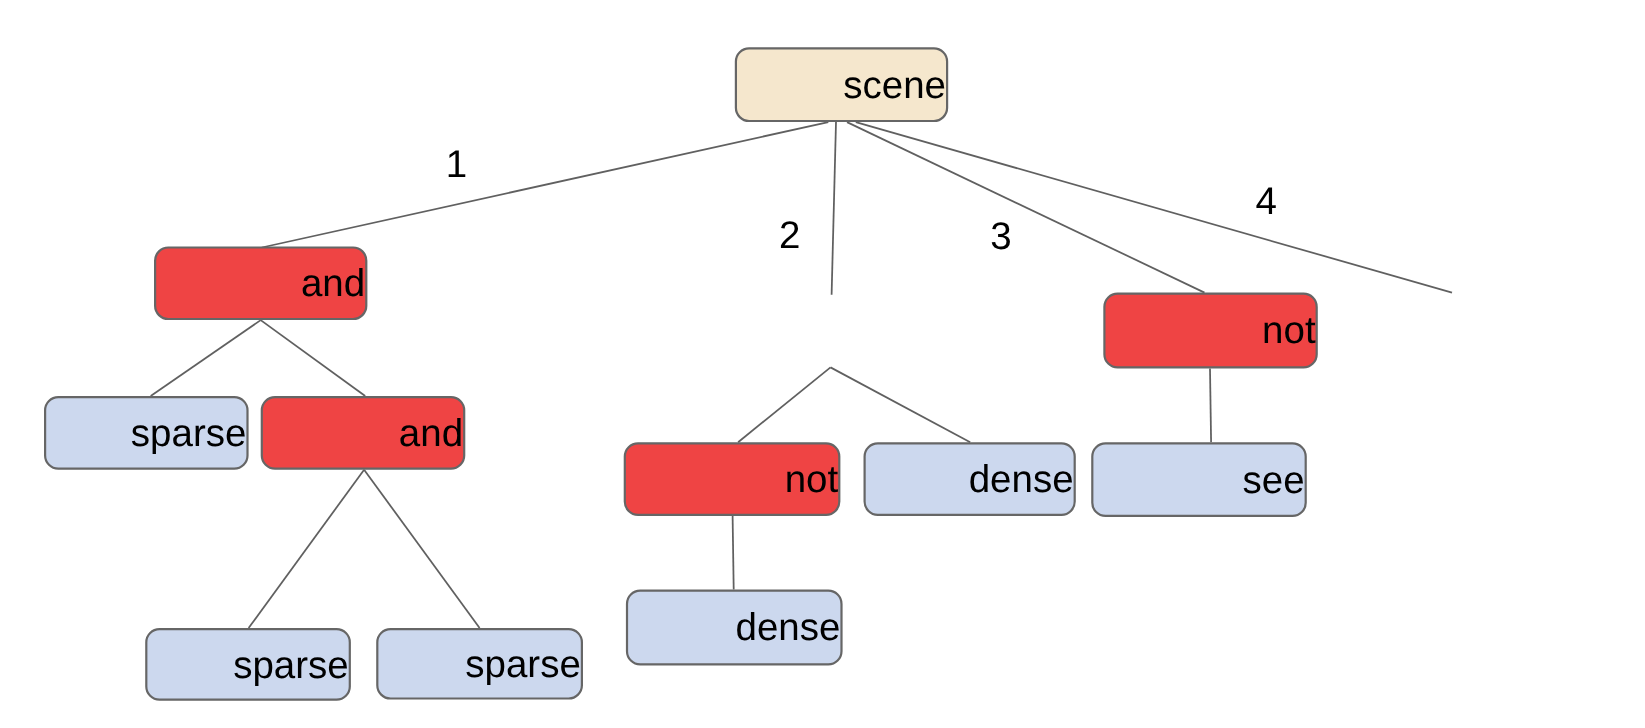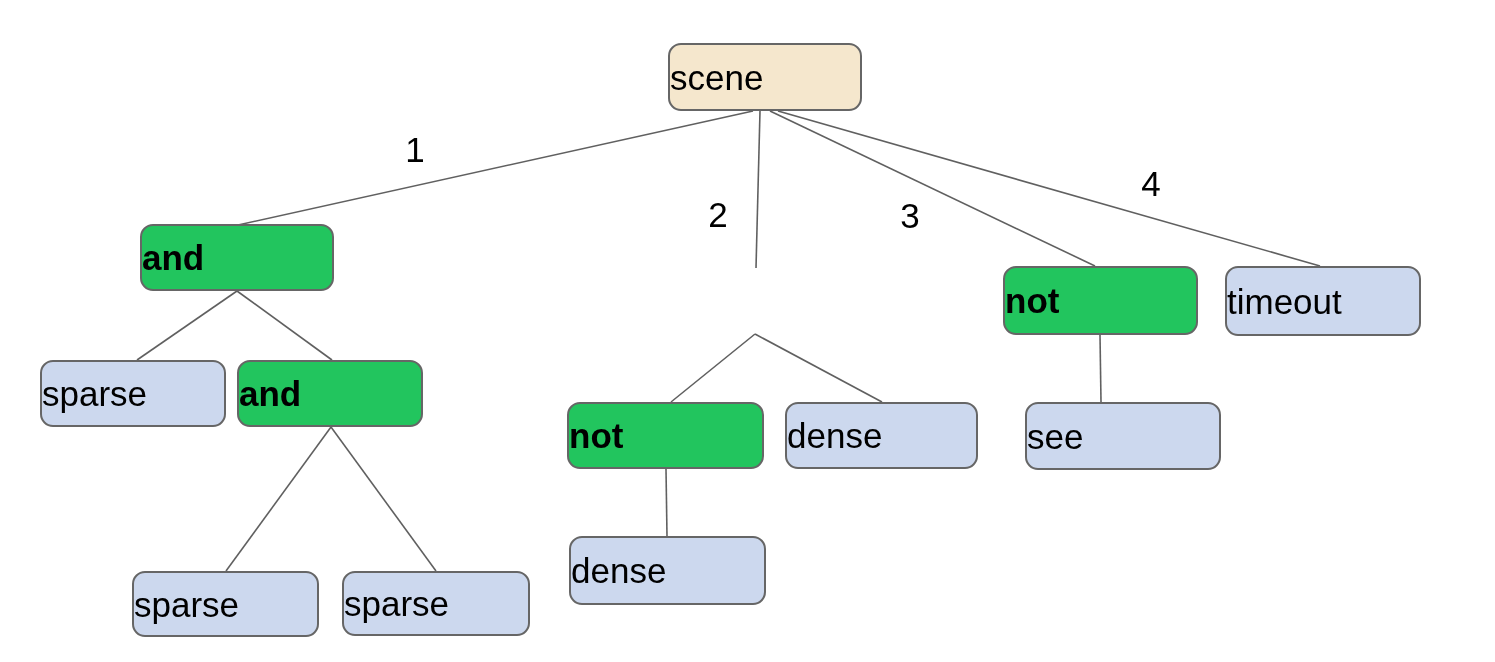--- a/index.html
+++ b/index.html
@@ -26,27 +26,27 @@
     stroke: #606060;
     stroke-width: 1.6;
   }
   .node {
     position: absolute;
     box-sizing: border-box;
     border: 2px solid #666666;
     border-radius: 13px;
     display: flex;
     align-items: center;
-    justify-content: flex-start;
+    justify-content: flex-end;
     font-size: 35px;
     color: #000000;
     line-height: 1;
   }
   .node--root { background: #f5e7cd; }
-  .node--op   { background: #22c55e; font-weight: bold; }
+  .node--op   { background: #ef4444; }
   .node--leaf { background: #ccd8ee; }
   .edge-label {
     position: absolute;
     transform: translate(-50%, -50%);
     font-size: 35px;
     color: #000000;
     line-height: 1;
   }
 </style>
 </head>
@@ -75,41 +75,38 @@
 
   <div class="node node--op" style="left:140px;  top:224px; width:194px; height:67px;">
     <span>and</span>
   </div>
 
 
   <div class="node node--op" style="left:1003px; top:266px; width:195px; height:69px;">
     <span>not</span>
   </div>
 
-  <div class="node node--leaf" style="left:1225px; top:266px; width:196px; height:70px;">
-    <span>timeout</span>
-  </div>
 
   <div class="node node--leaf" style="left:40px;   top:360px; width:186px; height:67px;">
     <span>sparse</span>
   </div>
 
   <div class="node node--op" style="left:237px;  top:360px; width:186px; height:67px;">
     <span>and</span>
   </div>
 
   <div class="node node--op" style="left:567px;  top:402px; width:197px; height:67px;">
     <span>not</span>
   </div>
 
   <div class="node node--leaf" style="left:785px;  top:402px; width:193px; height:67px;">
     <span>dense</span>
   </div>
 
-  <div class="node node--leaf" style="left:1025px; top:402px; width:196px; height:68px;">
+  <div class="node node--leaf" style="left:992px; top:402px; width:196px; height:68px;">
     <span>see</span>
   </div>
 
   <div class="node node--leaf" style="left:132px;  top:571px; width:187px; height:66px;">
     <span>sparse</span>
   </div>
 
   <div class="node node--leaf" style="left:342px;  top:571px; width:188px; height:65px;">
     <span>sparse</span>
   </div>

